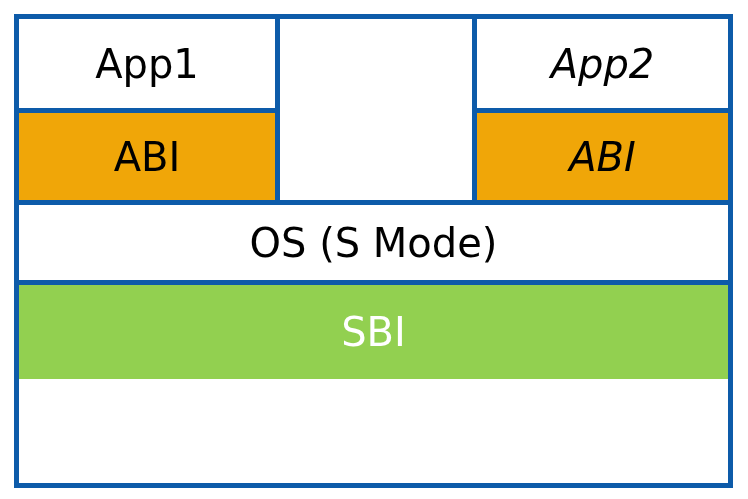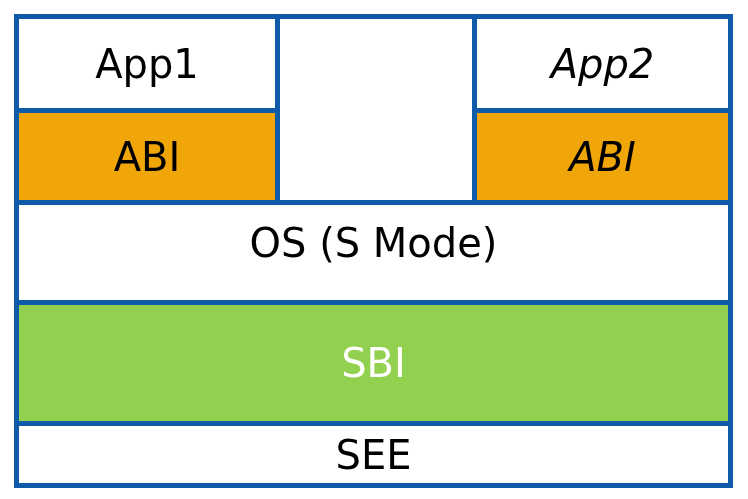--- a/index.html
+++ b/index.html
@@ -74,25 +74,24 @@
     background: var(--abi-orange, #f0a608);
   }
   
   .os-row {
     height: 80px;
     box-sizing: border-box;
     border-top: 5px solid var(--border-blue, #0d5ba9);
     background: var(--box-white, #ffffff);
   }
   .sbi-row {
-    height: 121px;
+    height: 99px;
     box-sizing: border-box;
     border-top: 5px solid var(--border-blue, #0d5ba9);
     background: var(--sbi-green, #92d050);
-    margin-top: 20px;
   }
   .sbi-row .label {
     color: var(--sbi-text, #ffffff);
   }
   .see-row {
     flex: 1;
     box-sizing: border-box;
     border-top: 5px solid var(--border-blue, #0d5ba9);
     background: var(--box-white, #ffffff);
   }
@@ -128,18 +127,15 @@
     </div>
 
     <div class="os-row centered">
       <span class="label">OS (S Mode)</span>
     </div>
 
     <div class="sbi-row centered">
       <span class="label">SBI</span>
     </div>
 
-    <div class="see-row centered">
-      <span class="label">SEE</span>
-    </div>
 
   </div>
 </div>
 
 </body></html>

